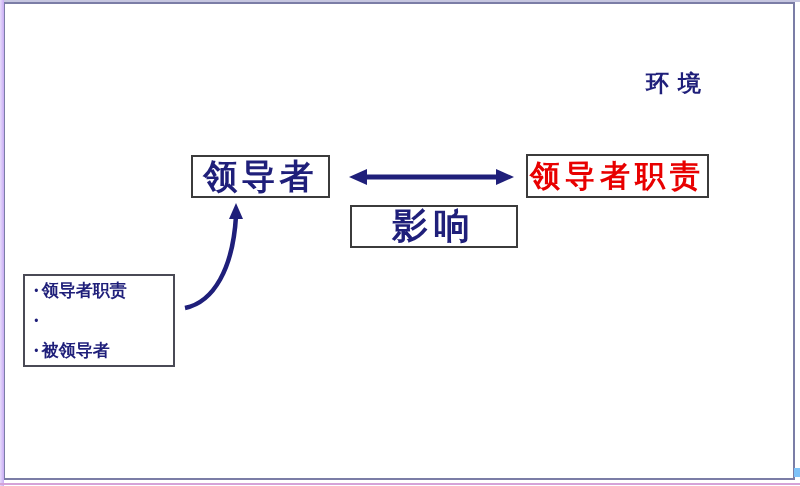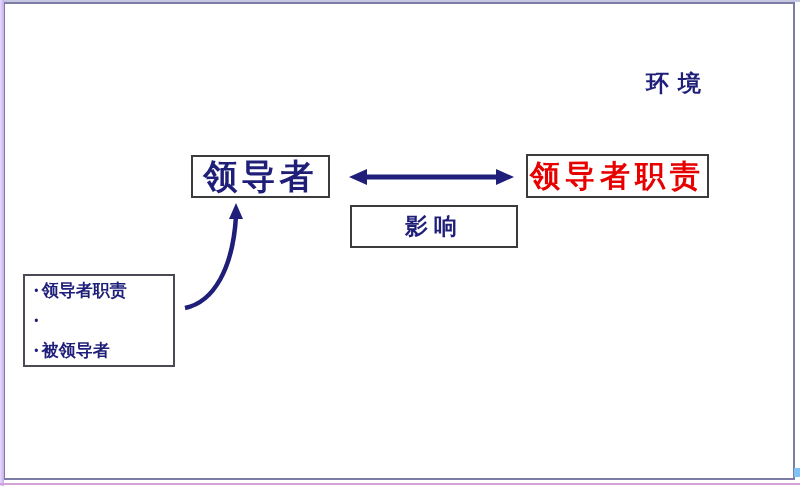--- a/index.html
+++ b/index.html
@@ -25,21 +25,21 @@
     letter-spacing:9px;text-align:center;white-space:nowrap;}
   
   .dbox{position:absolute;border:2px solid var(--box_border);background:#fff;
     display:flex;align-items:center;justify-content:center;
     font-weight:bold;white-space:nowrap;}
   .leader-box{left:191px;top:155px;width:135px;height:39px;
     font-size:34px;color:var(--navy);letter-spacing:4px;}
   .led-box{left:526px;top:154px;width:179px;height:40px;
     font-size:30px;color:var(--red);letter-spacing:5px;}
   .influence-box{left:350px;top:205px;width:164px;height:39px;
-    font-size:23px;color:var(--navy);letter-spacing:6px;}
+    font-size:36px;color:var(--navy);letter-spacing:6px;}
   
   .list-box{position:absolute;left:23px;top:274px;width:140px;height:89px;
     border:2px solid #4A4A55;background:#fff;
     display:flex;flex-direction:column;justify-content:center;
     padding-left:8px;box-sizing:content-box;}
   .list-row{display:flex;align-items:center;height:30px;
     font-size:17px;font-weight:bold;color:var(--navy);white-space:nowrap;}
   .list-row .bullet{font-size:20px;margin-right:2px;}
   
   .arrows{position:absolute;left:0;top:0;width:800px;height:486px;pointer-events:none;}

